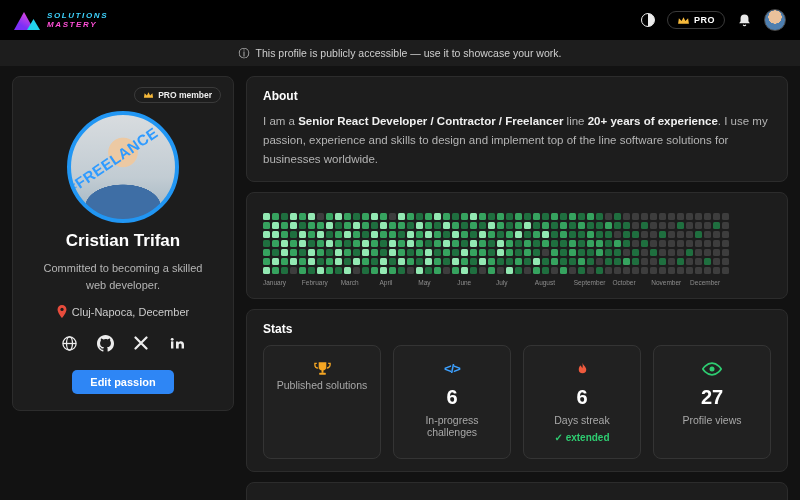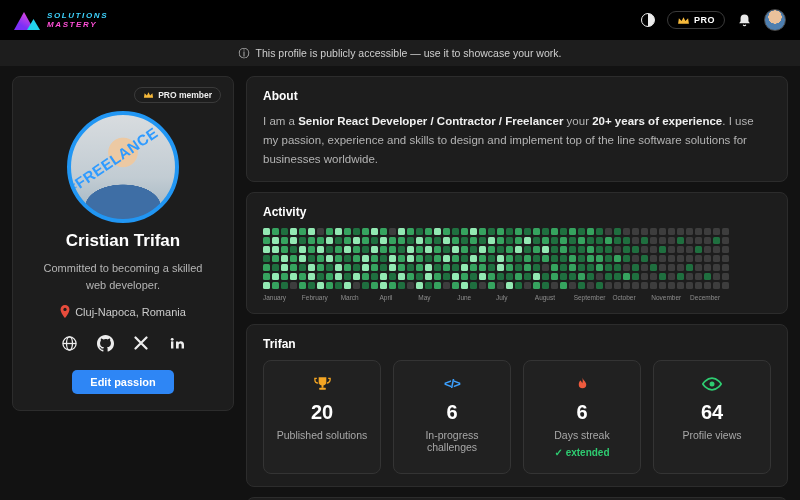--- a/index.html
+++ b/index.html
@@ -122,21 +122,21 @@
     <div class="avatar-ring">
       <span class="freelance-tag">#FREELANCE</span>
     </div>
     <h1 class="profile-name">Cristian Trifan</h1>
     <p class="tagline">Committed to becoming a skilled web developer.</p>
     <div class="location">
       <svg width="10" height="13" viewBox="0 0 12 16">
           <path d="M6 0a5.5 5.5 0 0 0-5.5 5.5C.5 9.6 6 16 6 16s5.5-6.4 5.5-10.5A5.5 5.5 0 0 0 6 0z" fill="#e74c3c"></path>
           <circle cx="6" cy="5.5" r="2" fill="#1d1d1d"></circle>
         </svg>
-      <span>Cluj-Napoca, Romania</span>
+      <span>Cluj-Napoca, December</span>
     </div>
     <div class="socials">
       <span class="social-btn">
         <svg width="17" height="17" viewBox="0 0 16 16" fill="none" stroke="#ededed" stroke-width="1.2">
             <circle cx="8" cy="8" r="6.2"></circle>
             <ellipse cx="8" cy="8" rx="2.8" ry="6.2"></ellipse>
             <line x1="1.8" y1="8" x2="14.2" y2="8"></line>
           </svg>
       </span>
       <span class="social-btn">
@@ -156,25 +156,24 @@
             <path d="M7 6.4h2.3v1.2c.5-.8 1.4-1.4 2.6-1.4 2 0 3.1 1.3 3.1 3.6v3.7h-2.4v-3.3c0-1.1-.5-1.8-1.4-1.8-.9 0-1.5.7-1.5 1.8v3.3H7z"></path>
           </svg>
       </span>
     </div>
     <button class="edit-btn">Edit passion</button>
   </aside>
 
   <section class="right-col">
     <div class="card">
       <h2>About</h2>
-      <p class="about-text"><span>I am a </span><strong>Senior React Developer / Contractor / Freelancer</strong><span> your </span><strong>20+ years of experience</strong><span>. I use my passion, experience and skills to design and implement top of the line software solutions for businesses worldwide.</span></p>
+      <p class="about-text"><span>I am a </span><strong>Senior React Developer / Contractor / Freelancer</strong><span> line </span><strong>20+ years of experience</strong><span>. I use my passion, experience and skills to design and implement top of the line software solutions for businesses worldwide.</span></p>
     </div>
 
     <div class="card">
-      <h2>Activity</h2>
       <div class="heatmap">
           <div class="hm-cell" style="background: rgb(147, 233, 179);"></div>
           <div class="hm-cell" style="background: rgb(54, 163, 95);"></div>
           <div class="hm-cell" style="background: rgb(147, 233, 179);"></div>
           <div class="hm-cell" style="background: rgb(31, 111, 63);"></div>
           <div class="hm-cell" style="background: rgb(54, 163, 95);"></div>
           <div class="hm-cell" style="background: rgb(54, 163, 95);"></div>
           <div class="hm-cell" style="background: rgb(147, 233, 179);"></div>
           <div class="hm-cell" style="background: rgb(54, 163, 95);"></div>
           <div class="hm-cell" style="background: rgb(147, 233, 179);"></div>
@@ -544,33 +543,32 @@
           <span>July</span>
           <span>August</span>
           <span>September</span>
           <span>October</span>
           <span>November</span>
           <span>December</span>
         </div>
     </div>
 
     <div class="card">
-      <h2>Trifan</h2>
+      <h2>Stats</h2>
       <div class="tiles">
         <div class="tile">
           <div class="tile-icon">
             <svg width="19" height="18" viewBox="0 0 20 18" fill="#f5a623">
                 <path d="M6 2h8v4.5a4 4 0 0 1-8 0z"></path>
                 <path d="M4 3H2v1.5A3.5 3.5 0 0 0 5.5 8" fill="none" stroke="#f5a623" stroke-width="1.4"></path>
                 <path d="M16 3h2v1.5A3.5 3.5 0 0 1 14.5 8" fill="none" stroke="#f5a623" stroke-width="1.4"></path>
                 <rect x="9" y="10" width="2" height="3"></rect>
                 <rect x="6.5" y="13" width="7" height="2" rx="0.5"></rect>
               </svg>
           </div>
-          <div class="tile-value">20</div>
           <div class="tile-label">Published solutions</div>
         </div>
         <div class="tile">
           <div class="tile-icon">
             <span class="code-glyph">&lt;/&gt;</span>
           </div>
           <div class="tile-value">6</div>
           <div class="tile-label">In-progress challenges</div>
         </div>
         <div class="tile">
@@ -583,21 +581,21 @@
           <div class="tile-label">Days streak</div>
           <div class="tile-note"><span>✓</span> <span>extended</span></div>
         </div>
         <div class="tile">
           <div class="tile-icon">
             <svg width="20" height="14" viewBox="0 0 24 16">
                 <path d="M1 8s4-7 11-7 11 7 11 7-4 7-11 7S1 8 1 8z" fill="none" stroke="#2ecc71" stroke-width="2"></path>
                 <circle cx="12" cy="8" r="3" fill="#2ecc71"></circle>
               </svg>
           </div>
-          <div class="tile-value">64</div>
+          <div class="tile-value">27</div>
           <div class="tile-label">Profile views</div>
         </div>
       </div>
     </div>
 
     <div class="card">
       
       
     </div>
   </section>

